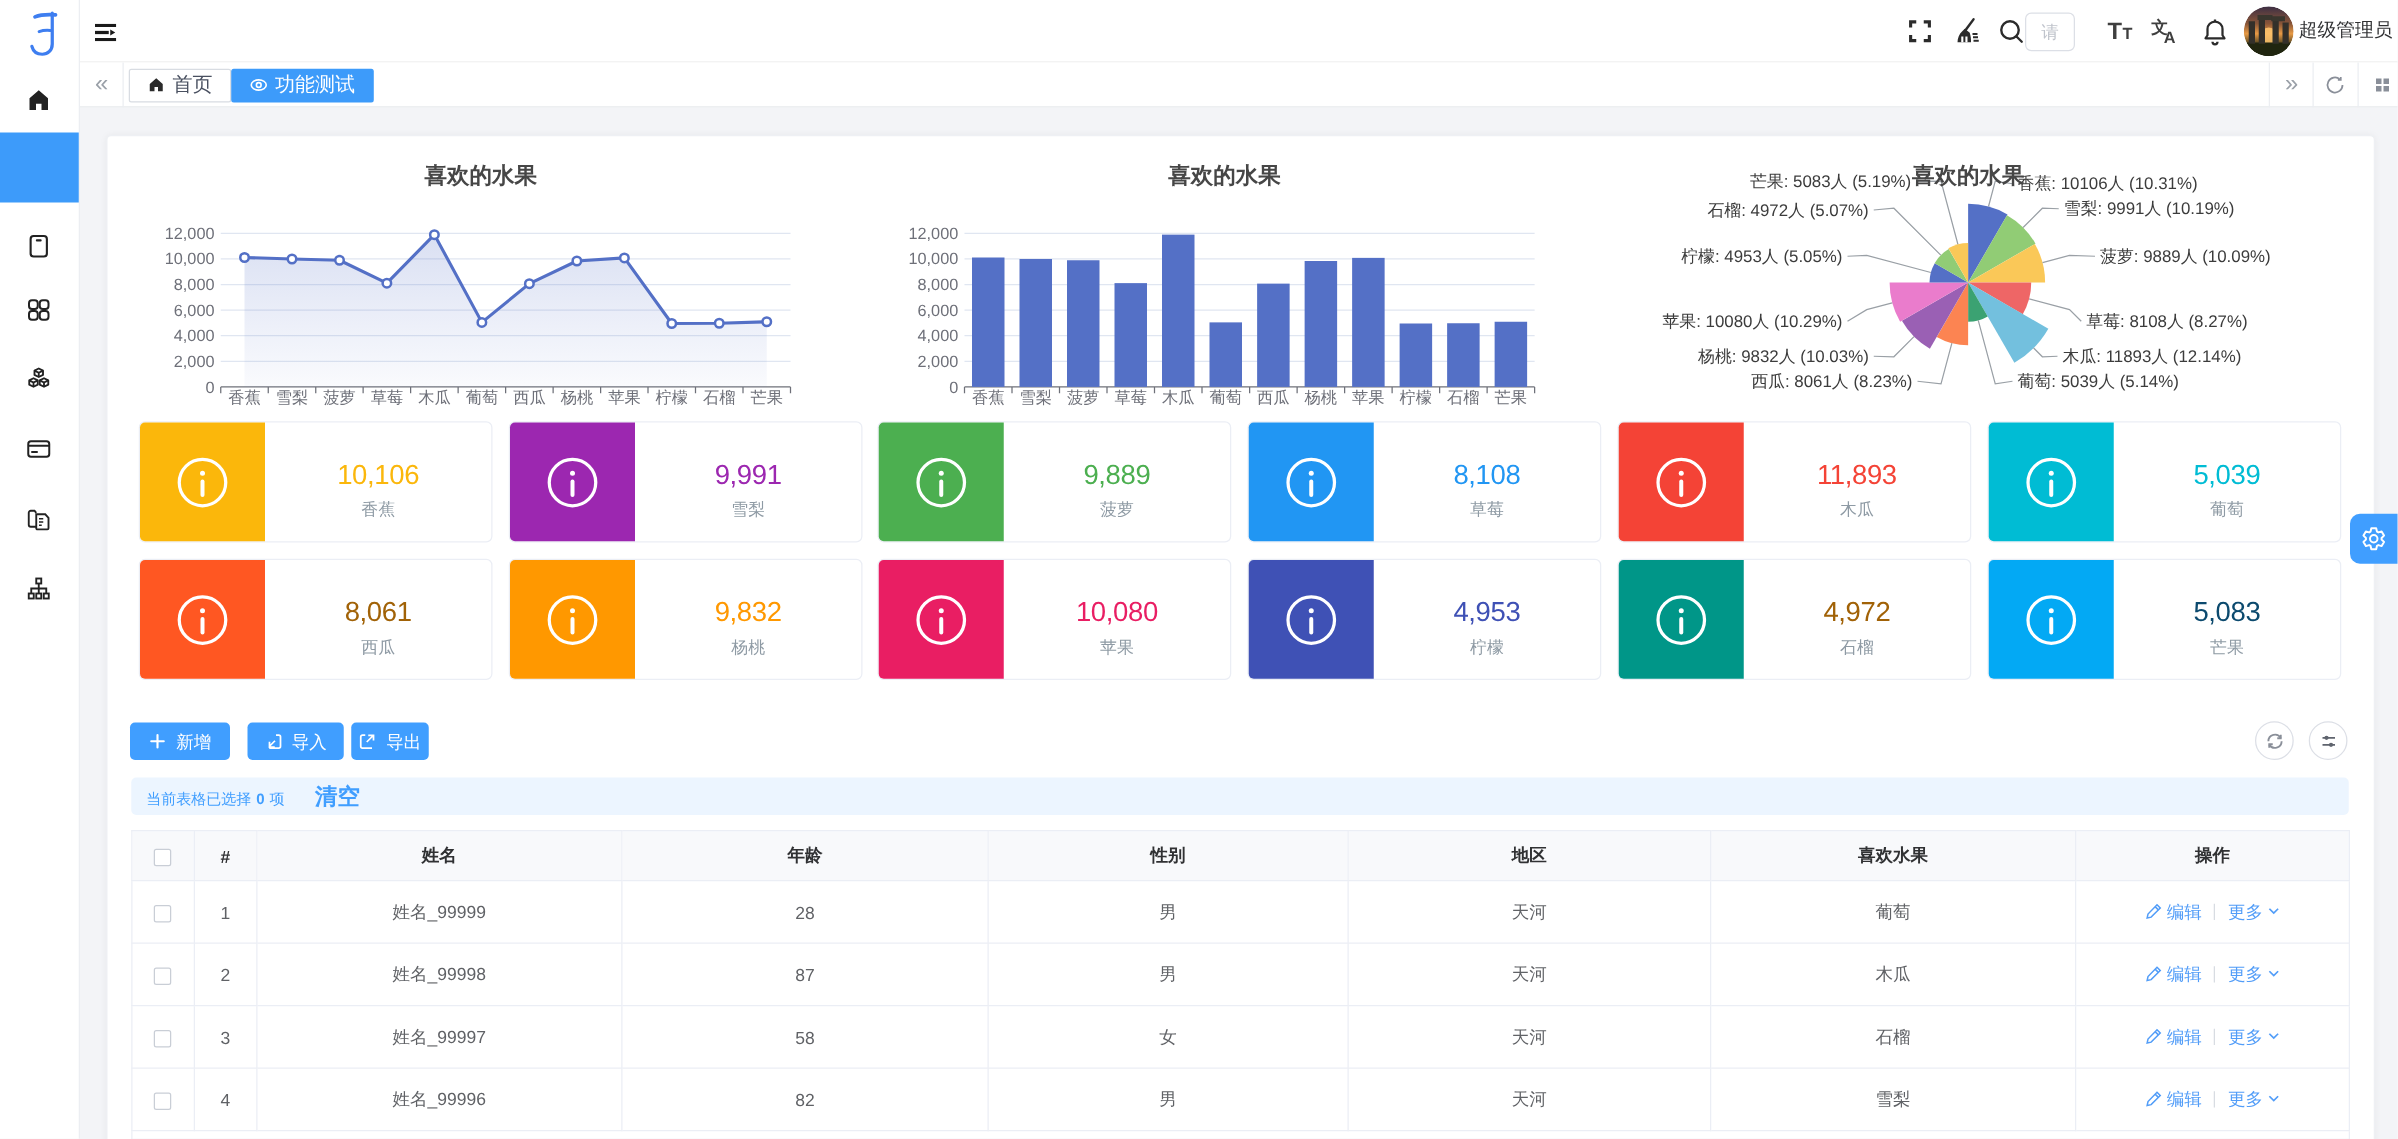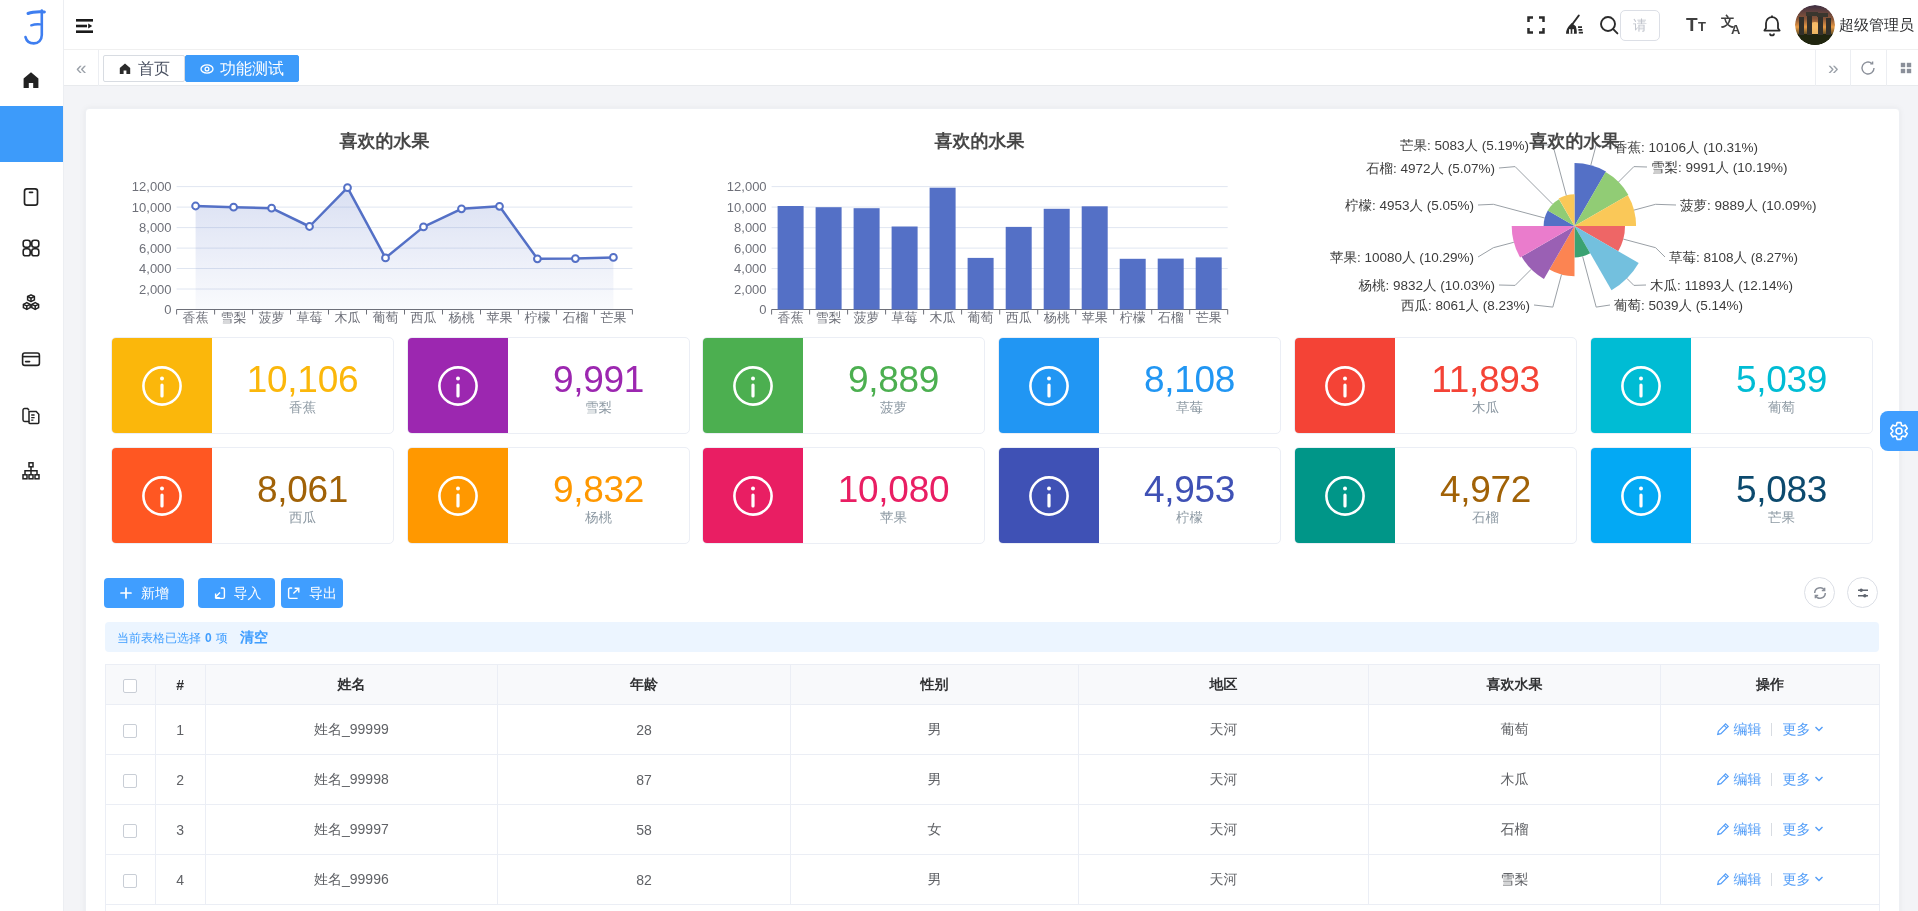--- a/index.html
+++ b/index.html
@@ -22,30 +22,30 @@
 .tab svg{vertical-align:-2px;margin-right:6px}
 .tab.on{background:#3d9bfa;border-color:#3d9bfa;color:#fff}
 .tbtn{position:absolute;top:10px;width:16px;height:16px}
 
 #card{position:absolute;left:85px;top:108px;width:1815px;height:820px;background:#fff;border:1px solid #eef0f4;border-radius:4px;box-shadow:0 0 6px rgba(0,0,0,0.05)}
 .charts{position:absolute;left:85px;top:108px}
 
 .scard{position:absolute;width:283px;height:97px;background:#fff;border:1px solid #ebeef5;border-radius:5px;display:flex}
 .sq{width:100px;height:95px;border-radius:4px 0 0 4px;display:flex;align-items:center;justify-content:center;flex:none}
 .sinfo{flex:1;text-align:center;padding-top:24.5px}
-.snum{font-size:37px;letter-spacing:-0.3px;line-height:33px}
+.snum{font-size:22px;letter-spacing:-0.3px;line-height:33px}
 .sname{font-size:13.5px;color:#8e9aa4;margin-top:5px;line-height:14px}
 
 .btn{position:absolute;top:578px;height:30px;background:#409eff;color:#fff;font-size:14px;border-radius:4px;line-height:30px;text-align:center}
 .btn svg{vertical-align:-2px;margin-right:4px}
 .cbtn{position:absolute;top:577px;width:31px;height:31px;border:1px solid #dcdfe6;border-radius:50%;background:#fff;display:flex;align-items:center;justify-content:center}
 
 #alert{position:absolute;left:105px;top:622px;width:1774px;height:30px;background:#ecf5ff;border-radius:4px;font-size:12px;color:#409eff;line-height:30px;padding-left:12px}
 #alert b{font-weight:bold;margin:0 4px}
-#alert .clr{margin-left:9px;font-weight:bold;font-size:14px}
+#alert .clr{margin-left:21px;font-weight:bold;font-size:18px}
 
 .dtable{position:absolute;left:105px;top:664px;width:1774px;border-collapse:collapse;table-layout:fixed;font-size:14px}
 .dtable th,.dtable td{border:1px solid #ebeef5;text-align:center;overflow:hidden;white-space:nowrap}
 .dtable th{height:40px;background:#f8f9fb;color:#303133;font-weight:bold}
 .dtable td{height:50px;background:#fff;color:#606266}
 .dtable tr.last td{height:7px}
 .cb{display:inline-block;width:14px;height:14px;border:1px solid #c9ced6;border-radius:2px;background:#fff;vertical-align:middle}
 .act{color:#529df8}
 .vdiv{display:inline-block;width:1px;height:13px;background:#d8dce2;margin:0 10px;vertical-align:-2px}
 #gear{position:absolute;left:1880px;top:411px;width:38px;height:40px;background:#409eff;border-radius:8px 0 0 8px;display:flex;align-items:center;justify-content:center;z-index:6}

